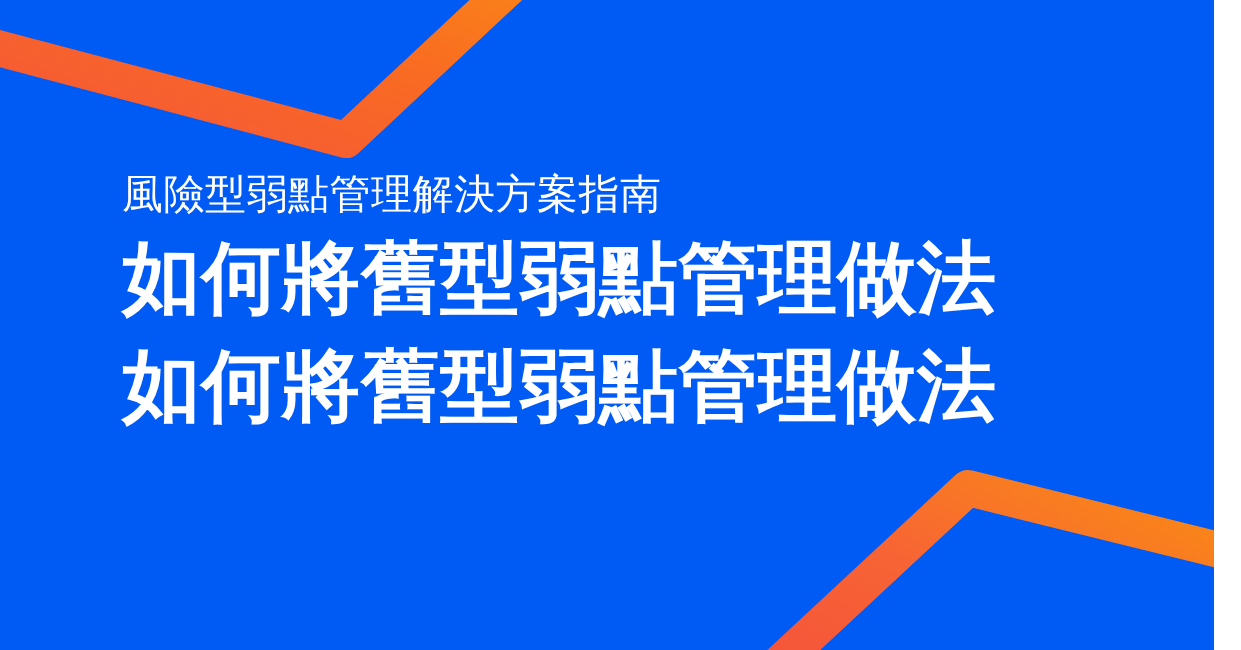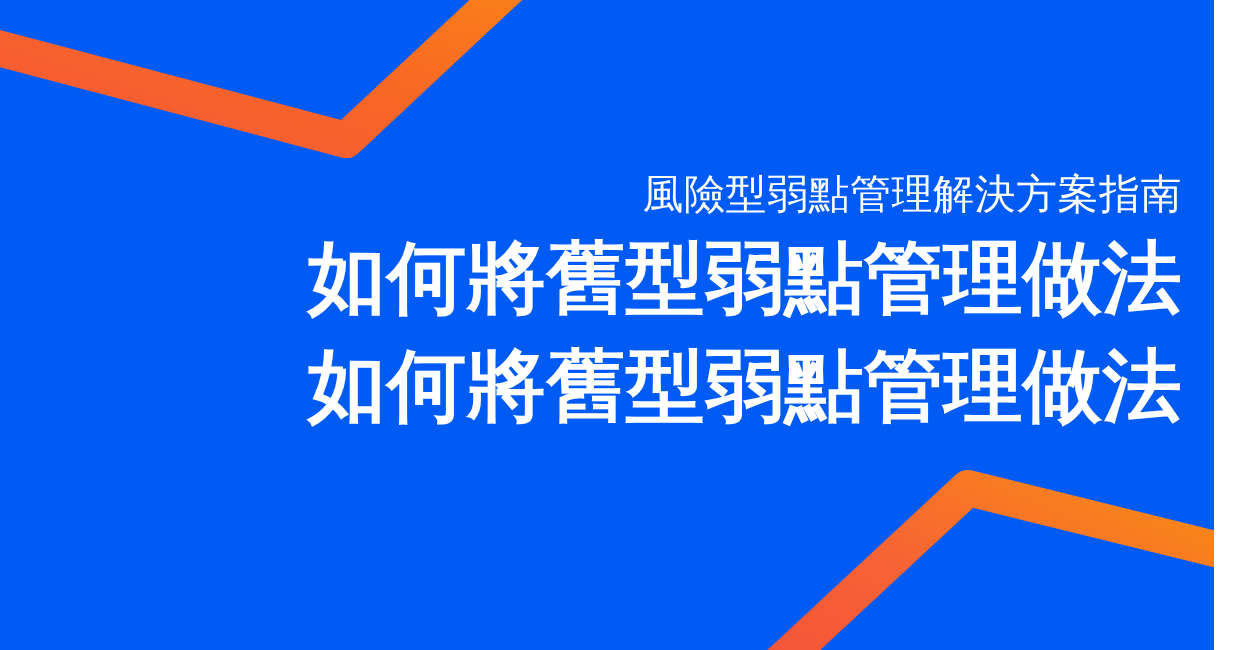--- a/index.html
+++ b/index.html
@@ -9,21 +9,20 @@
     background: #ffffff;
   }
 
   #banner {
     position: relative;
     width: 1214px;
     height: 650px;
     overflow: hidden;
     background: #005bf5;
     font-family: "Liberation Sans", "DejaVu Sans", sans-serif;
-    text-align: right;
     -webkit-font-smoothing: antialiased;
   }
 
   #decor-layer {
     position: absolute;
     inset: 0;
     width: 1241px;
     height: 650px;
     pointer-events: none;
   }

